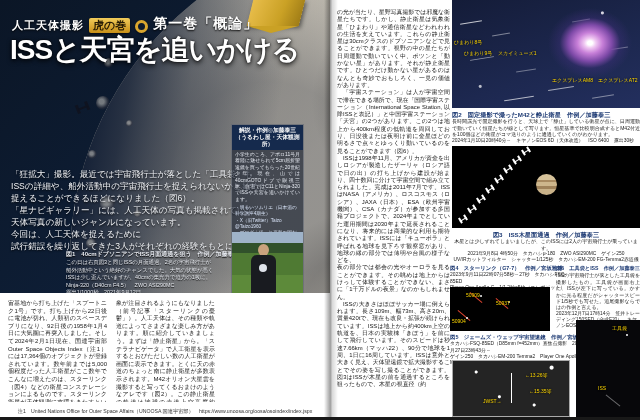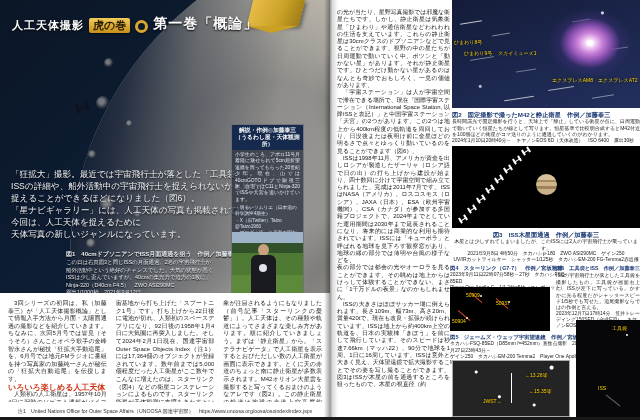--- a/index.html
+++ b/index.html
@@ -132,28 +132,30 @@
 
     <div class="gold-banner"></div>
 
     <div class="tagrow">
       <span class="series">人工天体撮影</span>
       <span class="badge">虎の巻</span>
       <span class="curl"></span>
       <span class="volume">第一巻「概論」</span>
     </div>
 
+    <div class="title">ISSと天宮を追いかける</div>
 
     <div class="lede">
       <div>「狂拡大」撮影。最近では宇宙飛行士が落とした「工具袋」も</div>
       <div>ISSの詳細や、船外活動中の宇宙飛行士を捉えられないかと始めた</div>
       <div>捉えることができるほどになりました（図6）。</div>
       <div>「星ナビギャラリー」には、人工天体の写真も掲載されていて</div>
+      <div>天体写真の新しいジャンルになっています。</div>
       <div>今回は、人工天体を捉えるために</div>
-      <div>天体写真の新しいジャンルになっています。</div>
+      <div>試行錯誤を繰り返してきた3人がそれぞれの経験をもとに</div>
     </div>
 
     <div class="fig1cap">
       <div class="t">図1　40cmドブソニアンでISS月面通過を狙う　作例／加藤泰三</div>
       <div>この日は右頁図3と同じISSの月面通過。2名の宇宙飛行士が</div>
       <div>船外活動中という絶好のチャンスでした。大気の状態が悪く</div>
       <div>ISSは少し歪んでいますが、40cmの集光力で迫力の1枚に。</div>
       <div>Ninja-320（D40cm F4.5）　ZWO ASI290MC</div>
       <div>露出1/1000秒　2021年9月12日</div>
     </div>
@@ -170,25 +172,20 @@
       <div class="lnk">　https://taizo.space</div>
       <div class="aphoto">
         <span class="head"></span>
         <span class="body"></span>
         <span class="patch"></span>
       </div>
     </div>
 
     <div class="band">
       <div class="cols">
-        <div class="col">
-          <p>3回シリーズの初回は、私（加藤泰三）が「人工天体撮影概論」として情報入手方法から月面・太陽面通過の撮影などを紹介していきます。ちなみに、次回5月号では皆見（そうそろ）さんことオペラ歌手の金峰智永さんが秘技「狂拡大手動追尾」を、6月号では地元FMラジオに番組を持つ写真家の加藤純一さんが秘伝の「狂拡大自動追尾」を伝授します。</p>
-          <p class="redhead">いろいろ楽しめる人工天体</p>
-          <p>人類初の人工衛星は、1957年10月4日に旧時のソビエト連邦がバイコヌール宇</p>
-        </div>
         <div class="col">
           <p class="noind" style="text-indent:0;">宙基地から打ち上げた「スプートニク1号」です。打ち上げから22日後に電池が切れ、人類初のスペースデブリになり、92日後の1958年1月4日に大気圏に再突入しました。そして2024年2月1日現在、国連宇宙部 Outer Space Objects Index（注1）には17,364個のオブジェクトが登録されています。数年前までは5,000個程度だった人工衛星がここ数年でこんなに増えたのは、スターリンク（図4）などの衛星コンステレーションによるものです。スターリンク衛星が天体観測に支障をきたすという弊害の反面、「スターリンクフレア」という現</p>
         </div>
         <div class="col">
           <p class="noind" style="text-indent:0;">象が注目されるようにもなりました（前号記事「スターリンクの憂鬱」）。人工天体は、その種類や軌道によってさまざまな楽しみ方があります。順に紹介していきましょう。まずは「静止衛星」から。「ステラナビゲータ」で人工衛星を表示するとおびただしい数の人工衛星が画面に表示できます。とくに天の赤道のちょっと南に静止衛星が多数表示されます。M42オリオン大星雲を撮影すると写ってくるおまけのようなアレです（図2）。この静止衛星の軌道は地球の赤道上空高度約36,000kmと高く、ほぼ一年中太陽</p>
         </div>
       </div>
       <div class="footnote">注1　United Nations Office for Outer Space Affairs（UNOOSA 国連宇宙部）　https://www.unoosa.org/oosa/osoindex/index.jspx</div>
     </div>
   </div>

